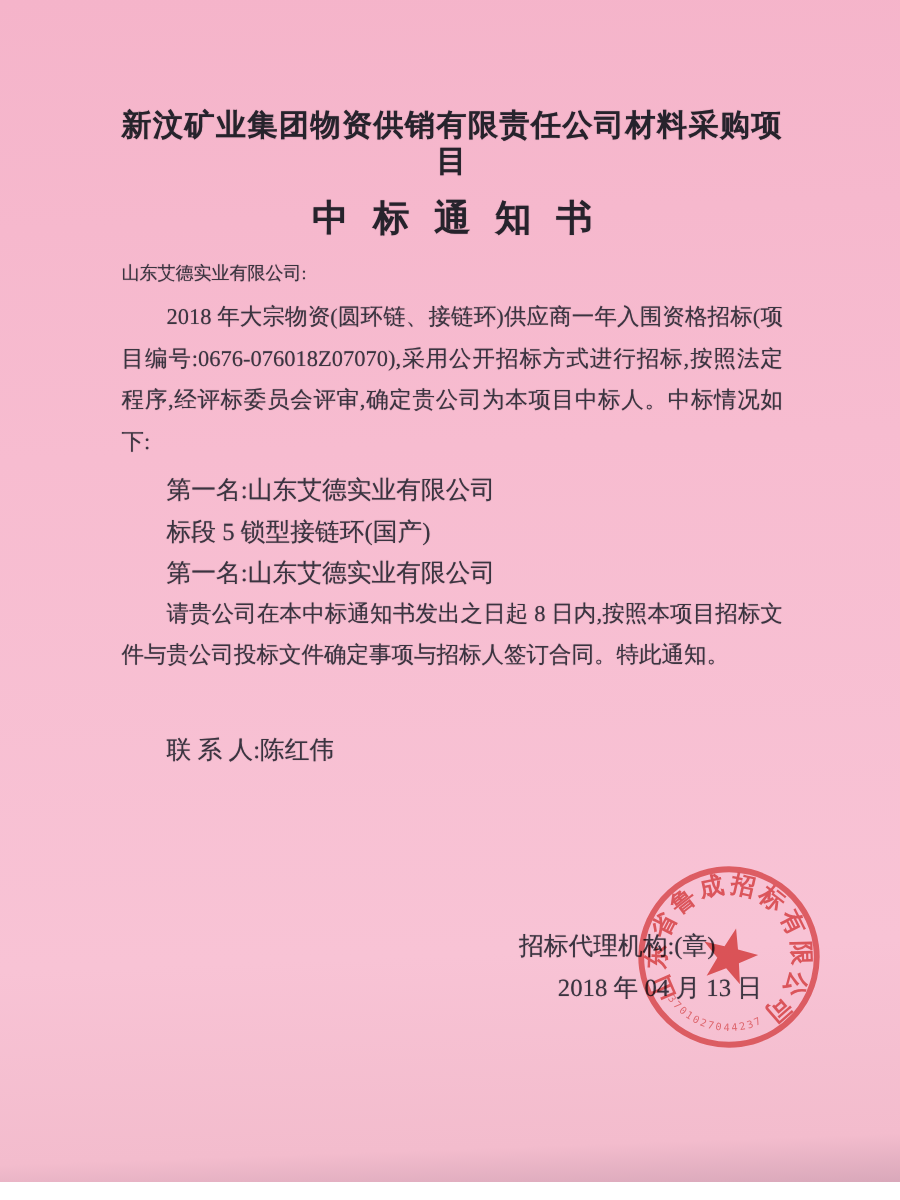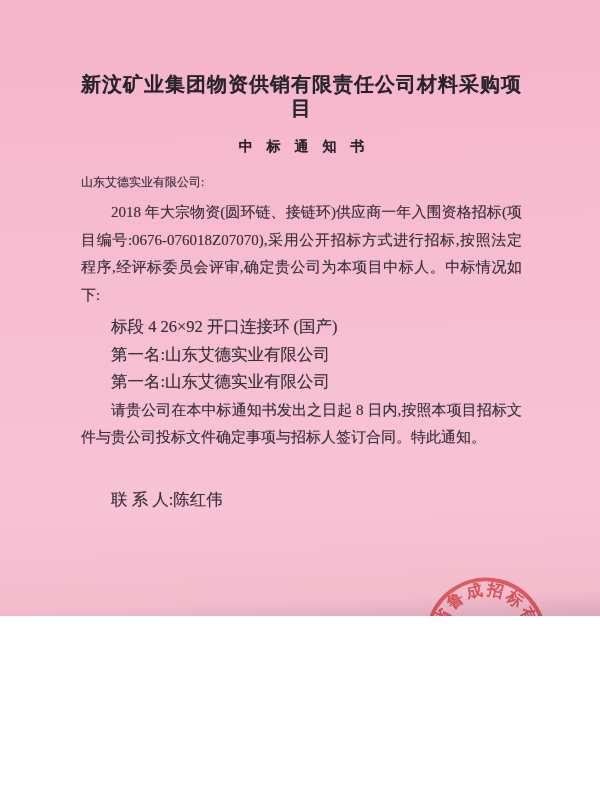--- a/index.html
+++ b/index.html
@@ -1,35 +1,35 @@
 <!DOCTYPE html>
 <html><head>
 <meta charset="utf-8">
 <style>
   html,body{margin:0;padding:0;}
   body{width:600px;height:800px;overflow:hidden;}
   .page{
-    position:relative;width:600px;height:616px;overflow:hidden;
+    position:relative;width:600px;height:788px;overflow:hidden;
     background:linear-gradient(178deg,#f5b4ca 0%,#f7bcd0 38%,#f8c3d5 80%,#f3bccd 96%,#d9a8ba 100%);
     font-family:"Liberation Serif","DejaVu Serif",serif;
     color:#3a3440;
   }
   .content{
     position:absolute;inset:0;
     padding:72px 78px 0 81px;
     text-shadow:0 0 0.7px rgba(74,52,66,0.55);
   }
   .title{
     font-family:"Liberation Sans","DejaVu Sans",sans-serif;
     font-weight:bold;font-size:20px;line-height:24px;
     text-align:center;color:#26232c;margin:0 0 15px 0;letter-spacing:1px;
   }
   .subtitle{
     font-family:"Liberation Sans","DejaVu Sans",sans-serif;
-    font-weight:bold;font-size:14px;line-height:22px;
+    font-weight:bold;font-size:24px;line-height:22px;
     text-align:center;color:#26232c;margin:0 0 12px 0;letter-spacing:5px;text-indent:5px;
   }
   .addressee{font-size:12px;line-height:26px;margin:0 0 4px 0;}
   .body-par{font-size:15px;line-height:27.5px;text-align:justify;text-indent:2em;margin:0;}
   .lots{margin-top:4px;}
   .lot-line,.winner-line{font-size:16.5px;line-height:27.5px;padding-left:30px;white-space:pre;}
   .contract-par{margin-top:1px;}
   .contact-row{margin-top:34px;padding-left:30px;display:flex;gap:36px;font-size:16.5px;line-height:27px;}
   .signoff{margin-top:104px;}
   .signoff-line{font-size:16.5px;line-height:28px;text-align:right;}
@@ -48,22 +48,22 @@
   <div class="content">
 
     <h1 class="title">新汶矿业集团物资供销有限责任公司材料采购项目</h1>
     <h2 class="subtitle">中 标 通 知 书</h2>
 
     <p class="addressee">山东艾德实业有限公司:</p>
 
     <p class="body-par">2018 年大宗物资(圆环链、接链环)供应商一年入围资格招标(项目编号:0676-076018Z07070),采用公开招标方式进行招标,按照法定程序,经评标委员会评审,确定贵公司为本项目中标人。中标情况如下:</p>
 
     <div class="lots">
-      <div class="lot-line">标段 4 26×92 开口连接环 (国产)</div>
       <div class="winner-line">第一名:山东艾德实业有限公司</div>
+      <div class="lot-line">标段 5 锁型接链环(国产)</div>
       <div class="winner-line">第一名:山东艾德实业有限公司</div>
     </div>
 
     <p class="body-par contract-par">请贵公司在本中标通知书发出之日起 8 日内,按照本项目招标文件与贵公司投标文件确定事项与招标人签订合同。特此通知。</p>
 
     <div class="contact-row">
       <span>联 系 人:陈红伟</span>
     </div>
 
     <div class="signoff">

